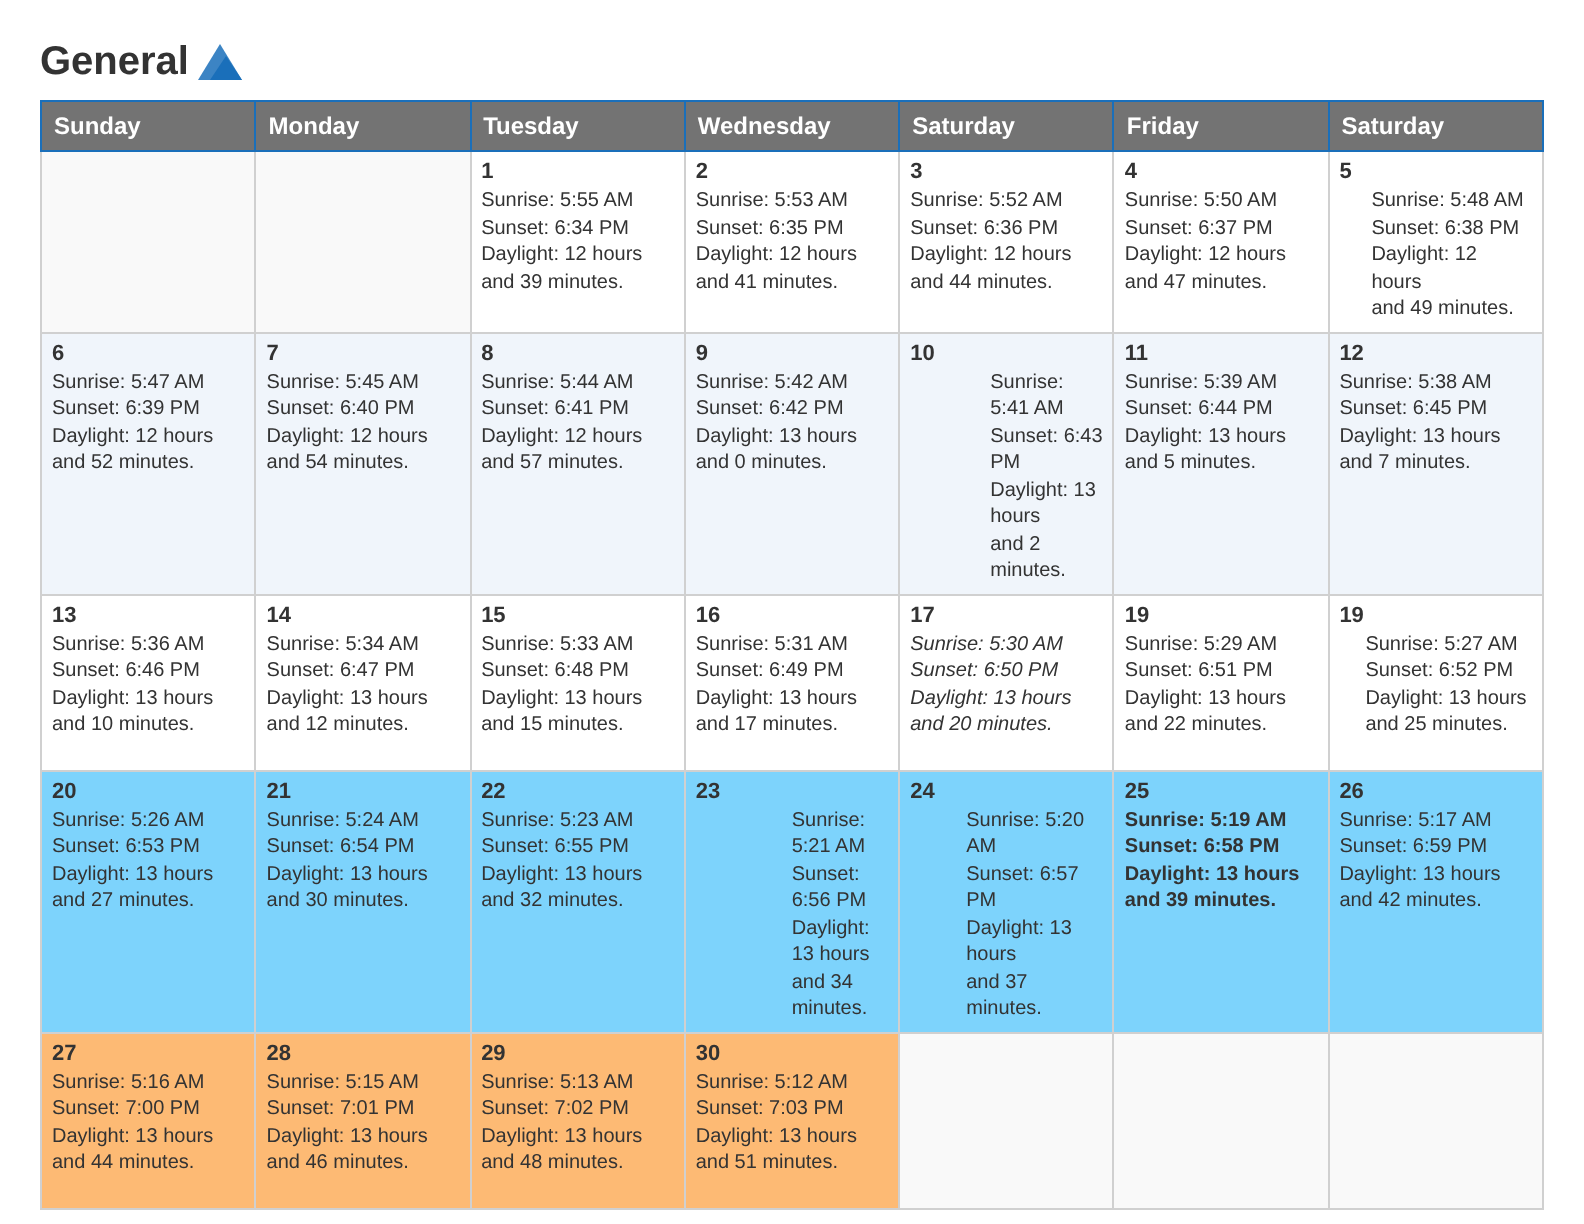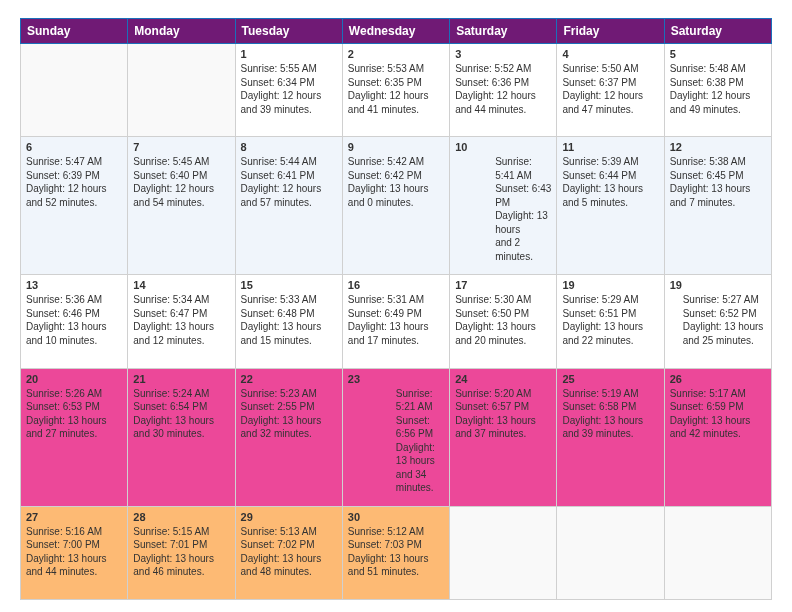--- a/index.html
+++ b/index.html
@@ -41,21 +41,21 @@
       color: #555;
     }
     .calendar {
       flex: 1;
       border: 1px solid #ccc;
       border-collapse: collapse;
       width: 100%;
       table-layout: fixed;
     }
     .calendar th {
-      background-color: #701a75;
+      background-color: #737373;
       color: #fff;
       font-size: 12px;
       font-weight: bold;
       text-align: left;
       padding: 5px 6px;
       border: 1px solid #1a6fba;
     }
     .calendar td {
       border: 1px solid #d0d0d0;
       vertical-align: top;
@@ -76,20 +76,38 @@
       color: #333;
     }
     .empty-cell {
       background: #f9f9f9;
     }
   </style>
 </head>
 <body>
 
 <div class="page">
+  <div class="header">
+    <div class="logo">
+      <div>
+        <div style="display:flex;align-items:center;">
+          <span style="font-size:20px;font-weight:bold;color:#333;">General</span>
+          <svg width="26" height="26" viewBox="0 0 26 26" style="margin-left:3px;">
+            <polygon points="2,22 13,4 24,22" fill="#1a6fba" opacity="0.85"></polygon>
+            <polygon points="8,22 16,10 24,22" fill="#1a6fba"></polygon>
+          </svg>
+        </div>
+        <span style="font-size:20px;font-weight:bold;color:#1a6fba;display:block;margin-top:-4px;"></span>
+      </div>
+    </div>
+    <div class="title-block">
+      <div class="month-title"></div>
+      <div class="location"></div>
+    </div>
+  </div>
 
   <table class="calendar">
     <thead>
       <tr>
       <th>Sunday</th>
           <th>Monday</th>
           <th>Tuesday</th>
           <th>Wednesday</th>
           <th>Saturday</th>
           <th>Friday</th>
@@ -123,21 +141,21 @@
           </td>
           <td>
             <span class="day-number">4</span>
             <div class="day-info" style="white-space: pre-line;">Sunrise: 5:50 AM
 Sunset: 6:37 PM
 Daylight: 12 hours
 and 47 minutes.</div>
           </td>
           <td>
             <span class="day-number">5</span>
-            <div class="day-info" style="white-space: pre-line;">Sunrise: 5:48 AM
+            <div class="day-info" style="white-space: pre-line; margin-left: 16px;">Sunrise: 5:48 AM
 Sunset: 6:38 PM
 Daylight: 12 hours
 and 49 minutes.</div>
           </td>
         </tr>
         <tr style="background: rgb(240, 245, 251);">
           <td>
             <span class="day-number">6</span>
             <div class="day-info" style="white-space: pre-line;">Sunrise: 5:47 AM
 Sunset: 6:39 PM
@@ -211,79 +229,79 @@
           </td>
           <td>
             <span class="day-number">16</span>
             <div class="day-info" style="white-space: pre-line;">Sunrise: 5:31 AM
 Sunset: 6:49 PM
 Daylight: 13 hours
 and 17 minutes.</div>
           </td>
           <td>
             <span class="day-number">17</span>
-            <div class="day-info" style="white-space: pre-line;">Sunrise: 5:30 AM
+            <div class="day-info" style="white-space: pre-line; font-style: italic;">Sunrise: 5:30 AM
 Sunset: 6:50 PM
 Daylight: 13 hours
 and 20 minutes.</div>
           </td>
           <td>
             <span class="day-number">19</span>
             <div class="day-info" style="white-space: pre-line;">Sunrise: 5:29 AM
 Sunset: 6:51 PM
 Daylight: 13 hours
 and 22 minutes.</div>
           </td>
           <td>
             <span class="day-number">19</span>
             <div class="day-info" style="white-space: pre-line; margin-left: 13px;">Sunrise: 5:27 AM
 Sunset: 6:52 PM
 Daylight: 13 hours
 and 25 minutes.</div>
           </td>
         </tr>
-        <tr style="background: #ec4899;">
+        <tr style="background: #7dd3fc;">
           <td>
             <span class="day-number">20</span>
             <div class="day-info" style="white-space: pre-line;">Sunrise: 5:26 AM
 Sunset: 6:53 PM
 Daylight: 13 hours
 and 27 minutes.</div>
           </td>
           <td>
             <span class="day-number">21</span>
             <div class="day-info" style="white-space: pre-line;">Sunrise: 5:24 AM
 Sunset: 6:54 PM
 Daylight: 13 hours
 and 30 minutes.</div>
           </td>
           <td>
             <span class="day-number">22</span>
             <div class="day-info" style="white-space: pre-line;">Sunrise: 5:23 AM
-Sunset: 2:55 PM
+Sunset: 6:55 PM
 Daylight: 13 hours
 and 32 minutes.</div>
           </td>
           <td>
             <span class="day-number">23</span>
             <div class="day-info" style="white-space: pre-line; margin-left: 48px;">Sunrise: 5:21 AM
 Sunset: 6:56 PM
 Daylight: 13 hours
 and 34 minutes.</div>
           </td>
           <td>
             <span class="day-number">24</span>
-            <div class="day-info" style="white-space: pre-line;">Sunrise: 5:20 AM
+            <div class="day-info" style="white-space: pre-line; margin-left: 28px;">Sunrise: 5:20 AM
 Sunset: 6:57 PM
 Daylight: 13 hours
 and 37 minutes.</div>
           </td>
           <td>
             <span class="day-number">25</span>
-            <div class="day-info" style="white-space: pre-line;">Sunrise: 5:19 AM
+            <div class="day-info" style="white-space: pre-line; font-weight: bold;">Sunrise: 5:19 AM
 Sunset: 6:58 PM
 Daylight: 13 hours
 and 39 minutes.</div>
           </td>
           <td>
             <span class="day-number">26</span>
             <div class="day-info" style="white-space: pre-line;">Sunrise: 5:17 AM
 Sunset: 6:59 PM
 Daylight: 13 hours
 and 42 minutes.</div>

